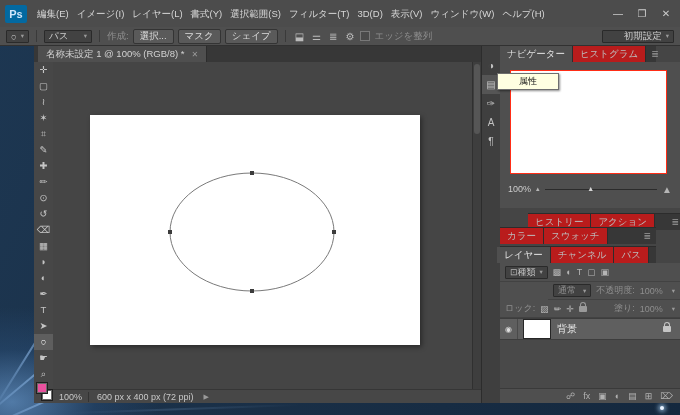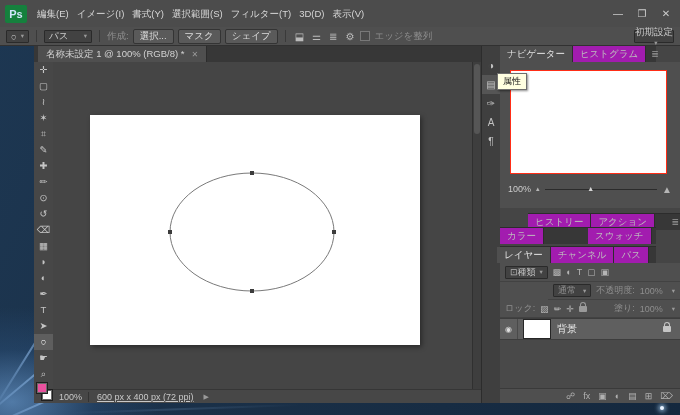--- a/index.html
+++ b/index.html
@@ -20,33 +20,33 @@
   .b1{width:150px;left:-42px;top:345px;transform:rotate(-58deg);}
   .b2{width:150px;left:-36px;top:370px;transform:rotate(-40deg);}
   .b3{width:170px;left:-30px;top:396px;transform:rotate(-24deg);}
   .b4{width:230px;left:70px;top:408px;transform:rotate(-2deg);opacity:.3;}
   .desk-dot{position:absolute;left:660px;top:406px;width:4px;height:4px;border-radius:50%;
     background:#eaf4ff;box-shadow:0 0 4px 2px rgba(180,220,255,.6);}
 
   
   .menubar{left:0;top:0;width:680px;height:27px;background:#4c4c4c;border-bottom:1px solid #353535;
     display:flex;align-items:center;}
-  .ps-logo{width:22px;height:18px;background:#15803d;color:#cfe6fa;font-weight:bold;font-size:11px;
+  .ps-logo{width:22px;height:18px;background:#0369a1;color:#cfe6fa;font-weight:bold;font-size:11px;
     line-height:18px;text-align:center;border-radius:2px;margin:0 6px 0 5px;flex:0 0 auto;}
   .menu-item{font-size:9.5px;color:#d6d6d6;padding:0 4px;line-height:27px;white-space:nowrap;cursor:default;}
   .win-controls{position:absolute;right:2px;top:0;height:27px;display:flex;}
   .win-btn{width:24px;text-align:center;line-height:27px;font-size:10px;color:#cccccc;}
 
   
   .optionsbar{left:0;top:27px;width:680px;height:19px;background:#4f4f4f;border-bottom:1px solid #313131;
     display:flex;align-items:center;font-size:9.5px;color:#cccccc;padding:0 6px;box-sizing:border-box;gap:4px;}
   .dd{display:inline-flex;align-items:center;background:#424242;border:1px solid #2a2a2a;height:13px;
     padding:0 4px;border-radius:1px;color:#cccccc;white-space:nowrap;box-sizing:border-box;}
   .dd.w48{width:48px;justify-content:space-between;}
-  .dd.w58{width:40px;justify-content:center;flex-direction:column;}
+  .dd.w58{width:72px;justify-content:flex-end;}
   .caret{font-size:6.5px;color:#9a9a9a;margin-left:4px;}
   .vsep{width:1px;height:12px;background:#3a3a3a;margin:0 3px;flex:0 0 auto;}
   .opt-btn{background:#5a5a5a;border:1px solid #343434;border-radius:2px;height:13px;line-height:12px;
     padding:0 6px;color:#dddddd;white-space:nowrap;}
   .opt-icon{color:#bbbbbb;font-size:10px;margin:0 2px;}
   .cb{width:8px;height:8px;border:1px solid #787878;background:#4a4a4a;display:inline-block;flex:0 0 auto;}
   .grayed{color:#8e8e8e;white-space:nowrap;}
   .ws{margin-left:auto;}
 
   
@@ -69,50 +69,50 @@
     box-shadow:2px 2px 5px rgba(0,0,0,.4);}
   .canvas svg{position:absolute;left:0;top:0;}
   .vscroll{left:472px;top:62px;width:9px;height:327px;background:#3e3e3e;border-left:1px solid #303030;}
   .vthumb{position:absolute;left:1px;top:2px;width:6px;height:70px;background:#565656;border-radius:3px;}
 
   
   .statusbar{left:53px;top:389px;width:428px;height:14px;background:#474747;border-top:1px solid #363636;
     display:flex;align-items:center;font-size:9px;color:#c9c9c9;box-sizing:border-box;}
   .st-zoom{padding:0 6px;}
   .st-sep{width:1px;height:10px;background:#333333;margin-right:8px;}
-  .st-dims{white-space:nowrap;text-decoration:underline;}
+  .st-dims{white-space:nowrap;}
   .st-arrow{color:#999999;font-size:7px;margin-left:10px;}
 
   
   .dock-icons{left:481px;top:46px;width:19px;height:357px;background:#3f3f3f;border-left:1px solid #2c2c2c;
     box-sizing:border-box;padding-top:10px;}
   .dicon{width:18px;height:19px;text-align:center;line-height:19px;font-size:10px;color:#c2c2c2;}
   .dicon.hover{background:#555555;}
   .tooltip{left:497px;top:73px;background:#ffffe1;border:1px solid #6e6e6e;color:#111111;font-size:9px;
-    padding:1px 5px;z-index:9;box-shadow:1px 1px 2px rgba(0,0,0,.45);white-space:nowrap;}
+    padding:1px 21px;z-index:9;box-shadow:1px 1px 2px rgba(0,0,0,.45);white-space:nowrap;}
 
   
   .dock{left:500px;top:46px;width:180px;height:357px;background:#454545;}
   .ptabs{position:absolute;left:0;width:156px;height:17px;background:#373737;display:flex;align-items:stretch;
     font-size:9.5px;color:#bdbdbd;border-top:1px solid #2c2c2c;box-sizing:border-box;}
-  .ptab{padding:0 7px;line-height:16px;background:#a21caf;border-right:1px solid #2c2c2c;white-space:nowrap;}
+  .ptab{padding:0 7px;line-height:16px;background:#b91c1c;border-right:1px solid #2c2c2c;white-space:nowrap;}
   .ptab.active{background:#4f4f4f;color:#e2e2e2;}
   .pmenu{margin-left:auto;padding:0 5px;line-height:16px;color:#9d9d9d;font-size:9px;}
   .nav-tabs{top:0;border-top:none;height:16px;}
   .nav-body{position:absolute;left:0;top:16px;width:180px;height:146px;background:#4f4f4f;}
   .proxy{position:absolute;left:10px;top:8px;width:155px;height:102px;background:#ffffff;border:1px solid #ff2d16;}
   .nav-zoom{position:absolute;left:0;top:116px;width:180px;height:22px;display:flex;align-items:center;
     padding:0 8px;box-sizing:border-box;font-size:9px;color:#cccccc;gap:5px;}
   .nz-out{font-size:7px;color:#b5b5b5;}
   .nz-in{font-size:10px;color:#b5b5b5;}
   .nz-slider{flex:1;position:relative;height:12px;}
   .nz-slider::before{content:"";position:absolute;left:0;right:0;top:6px;height:1px;background:#2b2b2b;}
   .nz-thumb{position:absolute;left:38%;top:2px;font-size:7px;color:#d6d6d6;}
   .row-history{top:167px;margin-left:28px;}
-  .row-color{top:181px;gap:44px;}
+  .row-color{top:181px;}
   .row-ltabs{top:200px;justify-content:center;}
   .layers-body{position:absolute;left:0;top:217px;width:180px;height:140px;background:#4f4f4f;font-size:9px;}
   .lrow{display:flex;align-items:center;padding:0 5px;box-sizing:border-box;border-bottom:1px solid #424242;
     color:#cccccc;gap:5px;}
   .filter-row{height:19px;}
   .blend-row{height:18px;margin-left:48px;}
   .lock-row{height:18px;}
   .dd.small{height:13px;font-size:9px;}
   .dd.w70{width:70px;justify-content:space-between;}
   .fico{color:#b5b5b5;font-size:9px;}
@@ -144,25 +144,28 @@
     <div class="beam b2"></div>
     <div class="beam b3"></div>
     <div class="beam b4"></div>
     <div class="desk-dot"></div>
   </div>
 
   <div class="menubar abs">
     <div class="ps-logo">Ps</div>
     <span class="menu-item">編集(E)</span>
     <span class="menu-item">イメージ(I)</span>
+    <span class="menu-item">レイヤー(L)</span>
     <span class="menu-item">書式(Y)</span>
     <span class="menu-item">選択範囲(S)</span>
     <span class="menu-item">フィルター(T)</span>
     <span class="menu-item">3D(D)</span>
     <span class="menu-item">表示(V)</span>
+    <span class="menu-item">ウィンドウ(W)</span>
+    <span class="menu-item">ヘルプ(H)</span>
     <div class="win-controls">
       <span class="win-btn">—</span>
       <span class="win-btn">❐</span>
       <span class="win-btn">✕</span>
     </div>
   </div>
 
   <div class="optionsbar abs">
     <span class="dd">
       <span>○</span>

